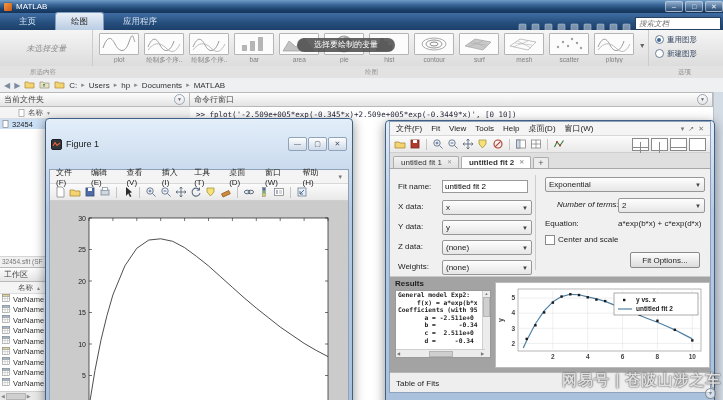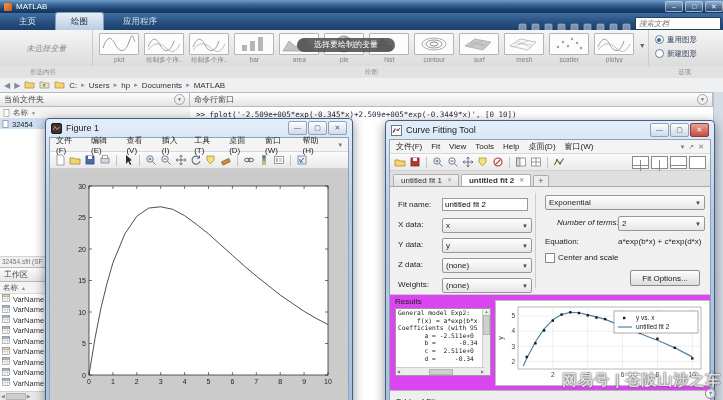--- a/index.html
+++ b/index.html
@@ -53,38 +53,38 @@
     border-bottom:1px solid #c6c6c6;display:flex;align-items:center;gap:4px;padding-left:4px;font-size:8px;color:#333;}
   .navglyph{font-size:8px;color:#7d8da0;}
   .crumb-sep{color:#888;font-size:7px;}
   
   .panel-hdr{height:13px;background:linear-gradient(180deg,#fdfdfd,#e4e4e4);
     border:1px solid #b9b9b9;border-left:none;display:flex;align-items:center;
     font-size:8px;color:#444;padding:0 4px;}
   .panel-hdr .circ{margin-left:auto;width:9px;height:9px;border:1px solid #9aa7b5;border-radius:50%;
     font-size:5px;color:#667;line-height:8px;text-align:center;}
   .colhdr{height:11px;background:#f4f4f4;border-bottom:1px solid #dcdcdc;
-    font-size:7.5px;color:#555;display:flex;align-items:center;padding:0 3px;gap:3px;}
+    font-size:7.5px;color:#555;display:flex;align-items:center;padding:0 18px;gap:3px;}
   .cfpanel{left:0;top:92px;width:190px;height:308px;background:#fff;border-right:1px solid #b9b9b9;}
   .filerow{height:10px;display:flex;align-items:center;gap:3px;padding:0 2px;
     background:#cbdff5;font-size:7.5px;color:#222;}
   .cfstatus{position:absolute;left:0;top:164px;width:189px;height:10px;background:#f0f0f0;
     border-top:1px solid #d5d5d5;font-size:6.5px;color:#777;padding:1px 2px;white-space:nowrap;}
   .wspanel{left:0;top:267px;width:190px;height:133px;background:#fff;border-right:1px solid #b9b9b9;}
   .wsrow{height:10.5px;display:flex;align-items:center;gap:3px;padding:0 2px;font-size:7.5px;color:#333;white-space:nowrap;}
   .wsscroll{position:absolute;left:0;bottom:0;width:44px;height:8px;background:#e8e8e8;
     border-top:1px solid #cfcfcf;display:flex;align-items:center;font-size:5px;color:#888;gap:1px;padding:0 1px;}
   .cmdwin{left:190px;top:92px;width:523px;height:308px;background:#fff;}
   .cmdtext{padding:3px 0 0 6px;font-family:"DejaVu Sans Mono",monospace;font-size:7.5px;color:#28283c;white-space:nowrap;}
   .rightstrip{left:713px;top:92px;width:10px;height:308px;background:#d4dce6;border-left:1px solid #b9c3cf;}
   
   .win{border:1px solid #3f5f84;border-radius:4px 4px 0 0;
     background:linear-gradient(180deg,#e3eefa 0%,#b6cbe3 30%,#a8c0dc 100%);
     box-shadow:0 3px 12px rgba(0,0,0,.45);padding:0 3px 3px 3px;}
-  .wtitle{height:18px;display:flex;align-items:center;gap:4px;padding:0 2px;font-size:9px;color:#1b1b1b;}
+  .wtitle{height:18px;display:flex;align-items:center;gap:4px;padding:16px 2px;font-size:9px;color:#1b1b1b;}
   .wtctrl{margin-left:auto;display:flex;gap:1px;}
   .wbtn{width:17px;height:12px;border:1px solid #8fa3ba;border-radius:2px;
     background:linear-gradient(180deg,#fefefe,#cfdae8);font-size:7px;line-height:11px;text-align:center;color:#4a5a6d;}
   .wbtn.close-red{background:linear-gradient(180deg,#e9a296,#c0513f);color:#fff;border-color:#8c3c30;}
   .wclient{background:#f0f0f0;border:1px solid #8ea3bb;}
   .menubar{height:13px;background:#f4f4f4;border-bottom:1px solid #d8d8d8;
     display:flex;align-items:center;gap:9px;padding:0 6px;font-size:8px;color:#222;}
   .menubar .mright{margin-left:auto;color:#777;font-size:7px;display:flex;gap:4px;}
   .toolbar{height:16px;background:linear-gradient(180deg,#fbfbfb,#e9e9e9);
     border-bottom:1px solid #cfcfcf;display:flex;align-items:center;gap:3px;padding:0 4px;}
@@ -110,21 +110,21 @@
   .dd{position:absolute;height:13px;border:1px solid #979797;border-radius:2px;
     background:linear-gradient(180deg,#fefefe,#e6e6e6);display:flex;align-items:center;
     font-size:8px;color:#222;padding:0 3px;}
   .dd .cv{flex:1;overflow:hidden;white-space:nowrap;}
   .dd .car{font-size:6px;color:#444;margin-left:3px;}
   .vdivider{position:absolute;width:1px;background:#cccccc;}
   .cbox{position:absolute;width:8px;height:8px;border:1px solid #8a8a8a;background:#fff;}
   .fbtn{position:absolute;height:14px;border:1px solid #8a8a8a;border-radius:2px;
     background:linear-gradient(180deg,#fdfdfd,#dcdcdc);font-size:8px;color:#222;
     display:flex;align-items:center;justify-content:center;}
-  .resultsarea{position:relative;height:95px;background:#d946ef;}
+  .resultsarea{position:relative;height:95px;background:#a3a3a3;font-weight:bold;}
   .resbox{position:absolute;left:5px;top:13px;width:94px;height:66px;border:1px solid #9a9a9a;background:#fff;overflow:hidden;}
   .resline{font-family:"DejaVu Sans Mono",monospace;font-size:6.3px;line-height:7.6px;
     white-space:pre;color:#222;padding-left:2px;}
   .vsb{position:absolute;right:0;top:0;width:7px;height:100%;background:#ececec;border-left:1px solid #cfcfcf;
     font-size:4px;color:#777;text-align:center;}
   .hsb{position:absolute;left:0;bottom:0;height:7px;width:calc(100% - 7px);background:#ececec;
     border-top:1px solid #cfcfcf;font-size:4px;color:#777;display:flex;justify-content:space-between;align-items:center;padding:0 1px;}
   .sbthumb{background:#cfcfcf;border:1px solid #b5b5b5;}
   .plotpanel{position:absolute;left:105px;top:5px;width:213px;height:84px;background:#fff;border:1px solid #bcbcbc;}
   .toflabel{height:17px;background:#eeeeee;border-top:1px solid #b5b5b5;
@@ -660,34 +660,20 @@
             <line x1="39" y1="17" x2="42" y2="17" stroke="#1a1a1a" stroke-width="0.6"></line>
             <line x1="278" y1="17" x2="275" y2="17" stroke="#1a1a1a" stroke-width="0.6"></line>
             <text x="36" y="19.5" text-anchor="end" font-size="7" fill="#222" font-family="Liberation Sans,sans-serif">30</text>
             <polyline points="39,206 44.975,169.46 50.95,139.22 56.925,114.65 62.9,93.85999999999999 74.85,64.88000000000002 86.8,47.23999999999998 98.75,39.05000000000001 110.7,37.78999999999999 122.65,40.31 134.6,46.610000000000014 146.55,55.43000000000001 158.5,64.88000000000002 170.45,75.59 182.4,86.3 194.35,97.00999999999999 206.3,107.09 218.25,116.54 230.2,125.99000000000001 242.15,134.18 254.1,142.37 266.05,149.3 278,155.6" fill="none" stroke="#3a3a3a" stroke-width="0.9" stroke-linejoin="round"></polyline>
           </svg>
       </div>
     </div>
   </div>
 
   <div class="win abs" style="left:385px;top:120px;width:322px;height:300px;z-index:6;">
-    <div class="wtitle">
-      <svg width="11" height="11">
-          <rect x="0.5" y="0.5" width="10" height="10" fill="#fff" stroke="#777"></rect>
-          <polyline points="2,8 4,3.5 6.5,6 9,3" fill="none" stroke="#3a6ea5" stroke-width="1"></polyline>
-          <circle cx="3" cy="6" r=".9" fill="#c0392b"></circle>
-          <circle cx="7" cy="5" r=".9" fill="#c0392b"></circle>
-        </svg>
-      <span>Curve Fitting Tool</span>
-      <span class="wtctrl">
-        <span class="wbtn">—</span>
-        <span class="wbtn">▢</span>
-        <span class="wbtn close-red">✕</span>
-      </span>
-    </div>
     <div class="wclient">
       <div class="menubar" id="cftMenu">
           <span>文件(F)</span>
           <span>Fit</span>
           <span>View</span>
           <span>Tools</span>
           <span>Help</span>
           <span>桌面(D)</span>
           <span>窗口(W)</span>
           <span class="mright">

